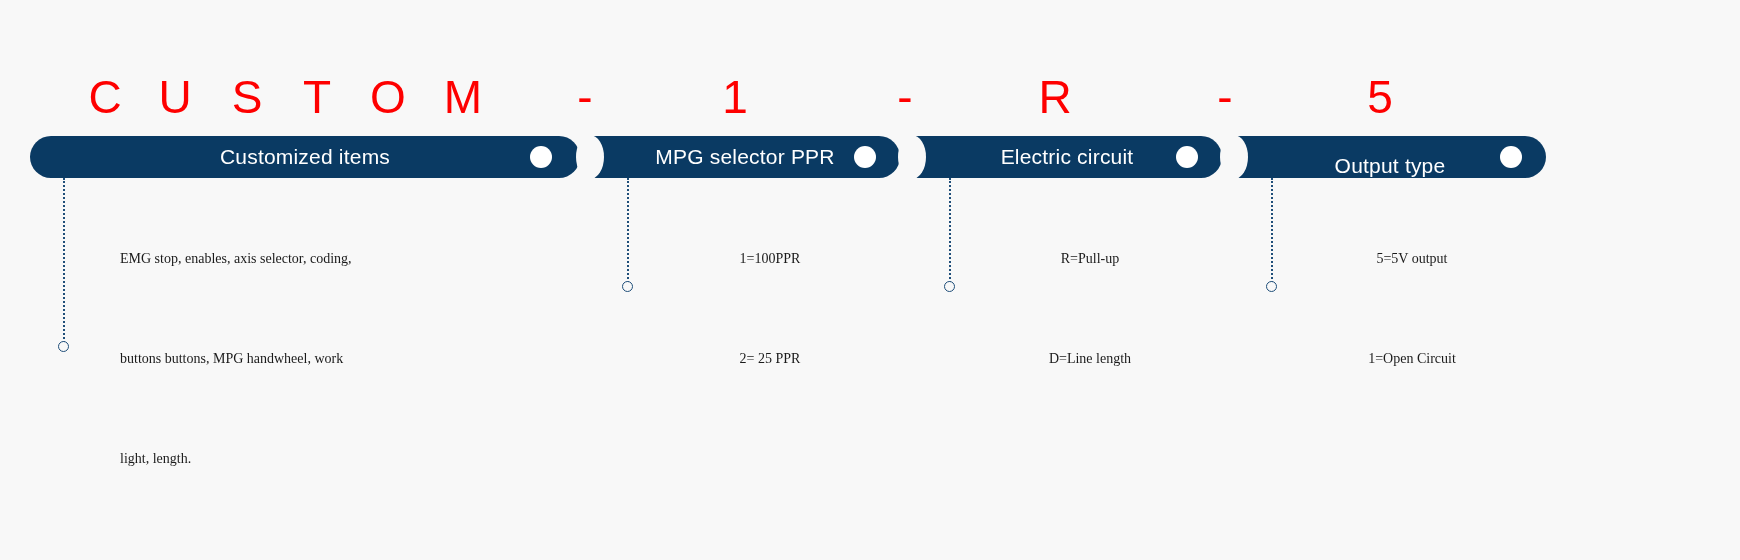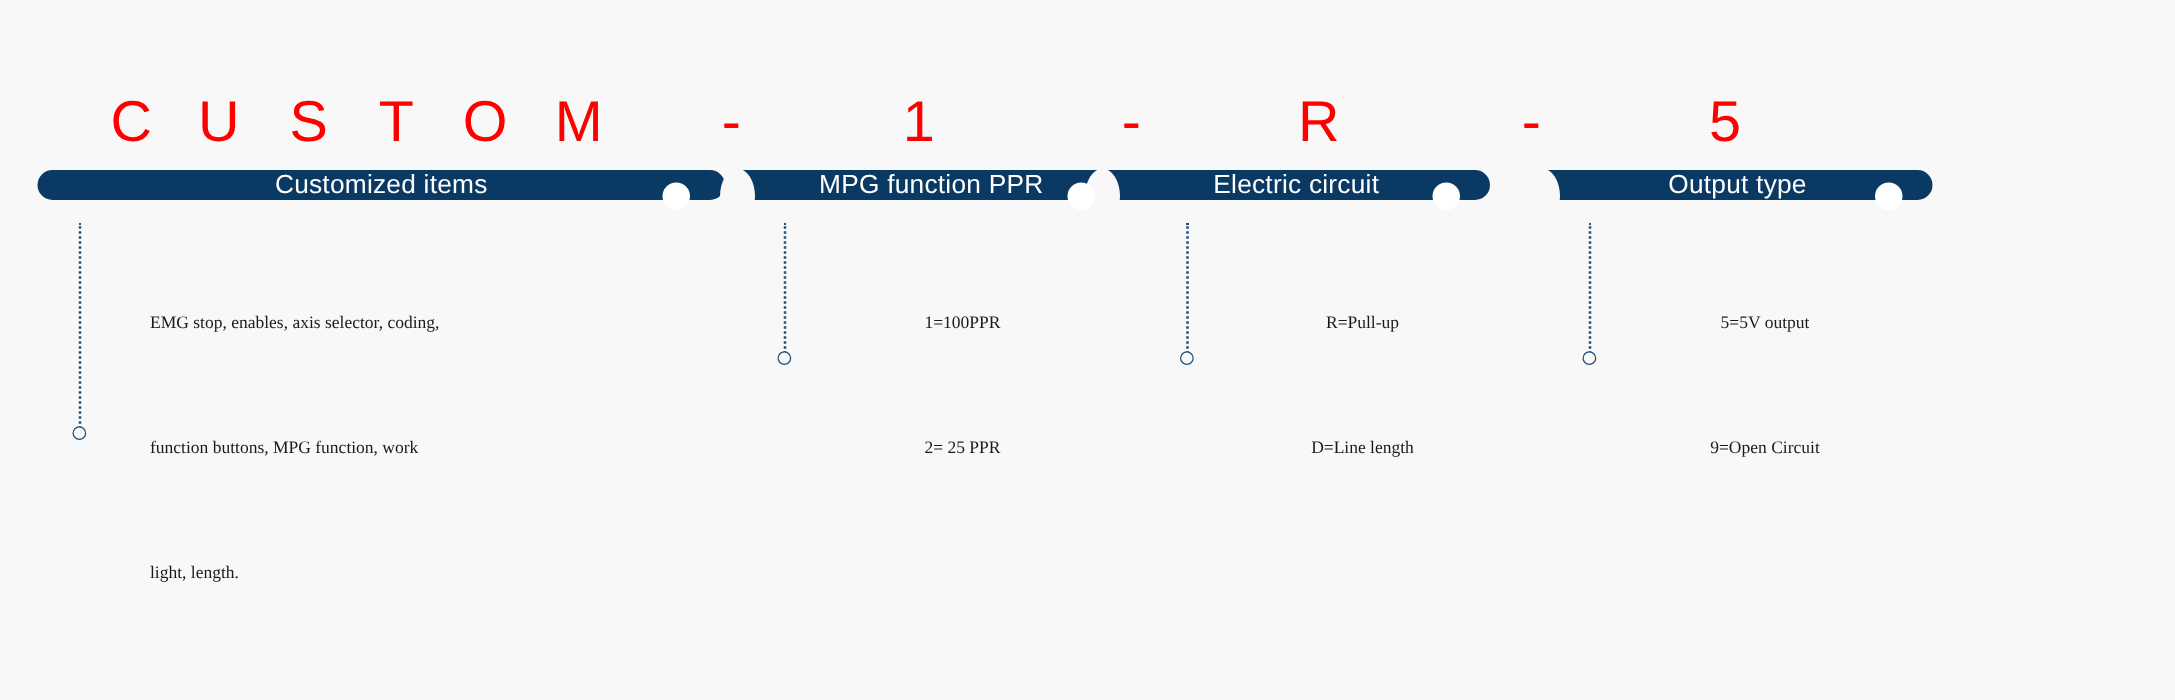--- a/index.html
+++ b/index.html
@@ -42,21 +42,21 @@
   .banner-row {
     position: absolute;
     left: 0;
     top: 136px;
     width: 1740px;
     height: 42px;
   }
   .banner {
     position: absolute;
     top: 0;
-    height: 24px;
+    height: 42px;
     background: #0a3a63;
     display: flex;
     align-items: center;
     justify-content: center;
   }
   .banner.cap-left {
     border-top-left-radius: 21px;
     border-bottom-left-radius: 21px;
   }
   .banner.cap-right {
@@ -143,25 +143,25 @@
 
   <div class="banner-row">
 
     <div class="banner cap-left cap-right" style="left:30px; width:550px;">
       <span class="banner-label">Customized items</span>
       <span class="banner-dot" style="right:28px;"></span>
     </div>
 
     <div class="banner cap-right" style="left:590px; width:310px;">
       <span class="notch"></span>
-      <span class="banner-label">MPG function PPR</span>
+      <span class="banner-label">MPG selector PPR</span>
       <span class="banner-dot" style="right:24px;"></span>
     </div>
 
-    <div class="banner cap-right" style="left:882px; width:310px;">
+    <div class="banner cap-right" style="left:912px; width:310px;">
       <span class="notch"></span>
       <span class="banner-label">Electric circuit</span>
       <span class="banner-dot" style="right:24px;"></span>
     </div>
 
     <div class="banner cap-right" style="left:1234px; width:312px;align-items:flex-end;">
       <span class="notch"></span>
       <span class="banner-label">Output type</span>
       <span class="banner-dot" style="right:24px;"></span>
     </div>
@@ -175,32 +175,32 @@
   <div class="connector-end" style="left:622px; top:281px;"></div>
 
   <div class="connector" style="left:949px; top:178px; height:105px;"></div>
   <div class="connector-end" style="left:944px; top:281px;"></div>
 
   <div class="connector" style="left:1271px; top:178px; height:105px;"></div>
   <div class="connector-end" style="left:1266px; top:281px;"></div>
 
   <div class="desc left-align" style="left:120px; top:184px; width:440px;">
     <span class="desc-line">EMG stop, enables, axis selector, coding,</span>
-    <span class="desc-line">function buttons, MPG function, work</span>
+    <span class="desc-line">buttons buttons, MPG handwheel, work</span>
     <span class="desc-line">light, length.</span>
   </div>
 
   <div class="desc center-align" style="left:640px; top:184px; width:260px;">
     <span class="desc-line">1=100PPR</span>
     <span class="desc-line">2= 25 PPR</span>
   </div>
 
   <div class="desc center-align" style="left:960px; top:184px; width:260px;">
     <span class="desc-line">R=Pull-up</span>
     <span class="desc-line">D=Line length</span>
   </div>
 
   <div class="desc center-align" style="left:1282px; top:184px; width:260px;">
     <span class="desc-line">5=5V output</span>
-    <span class="desc-line">9=Open Circuit</span>
+    <span class="desc-line">1=Open Circuit</span>
   </div>
 
 </div>
 
 </body></html>

